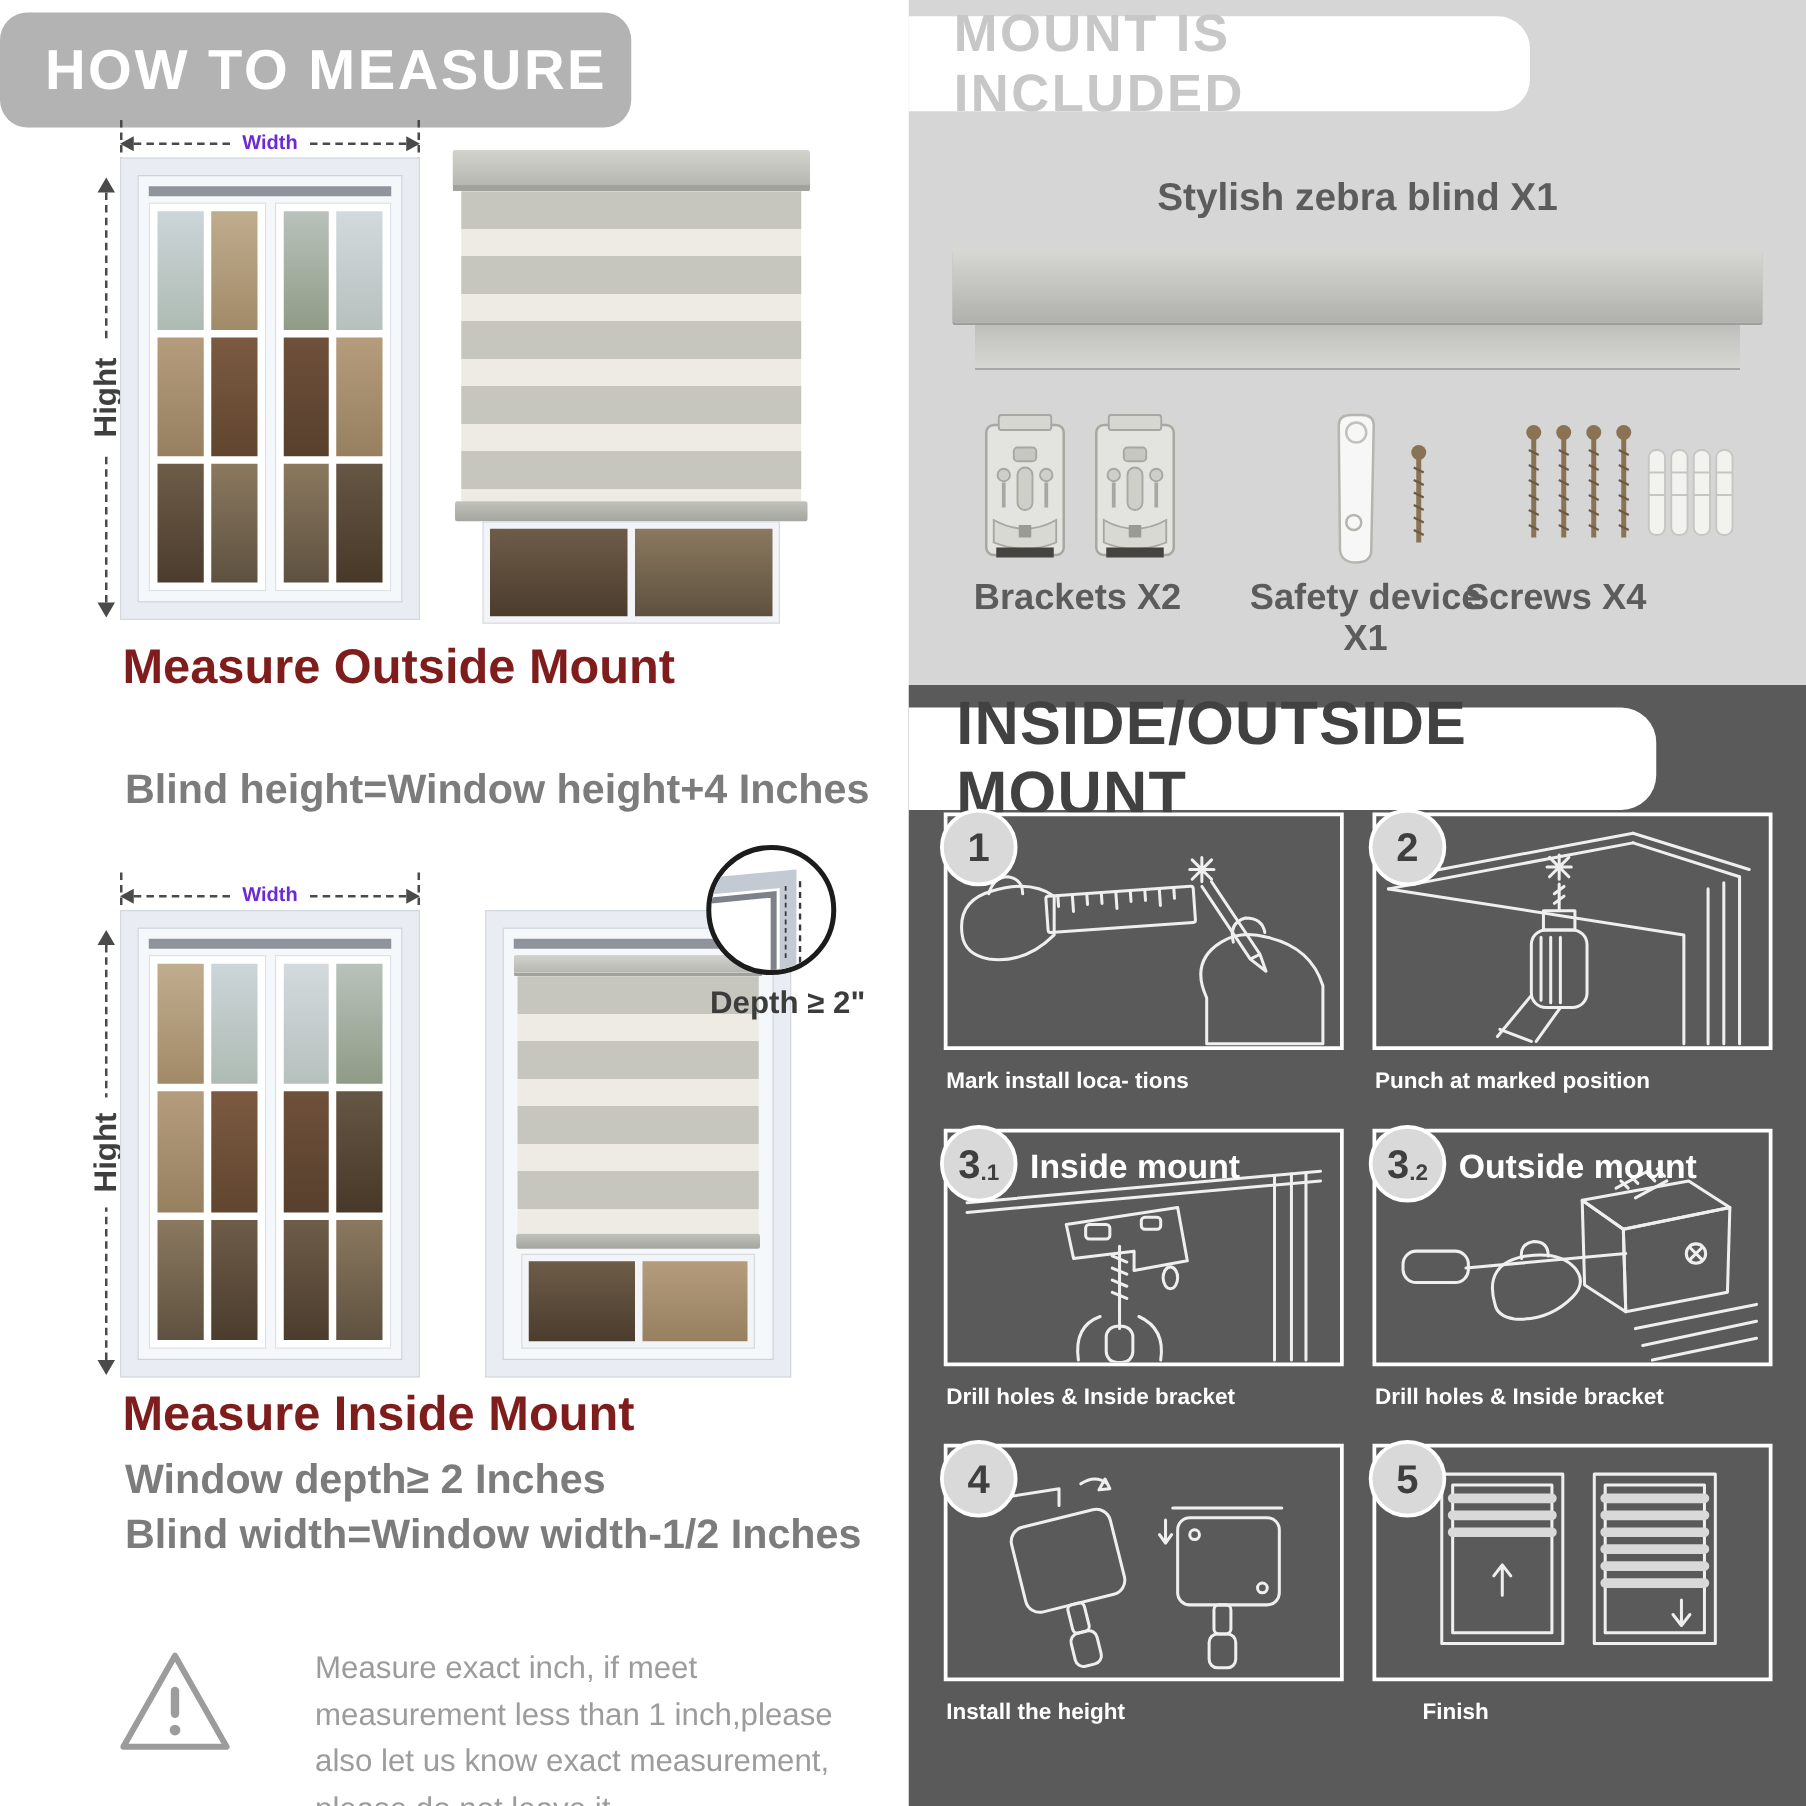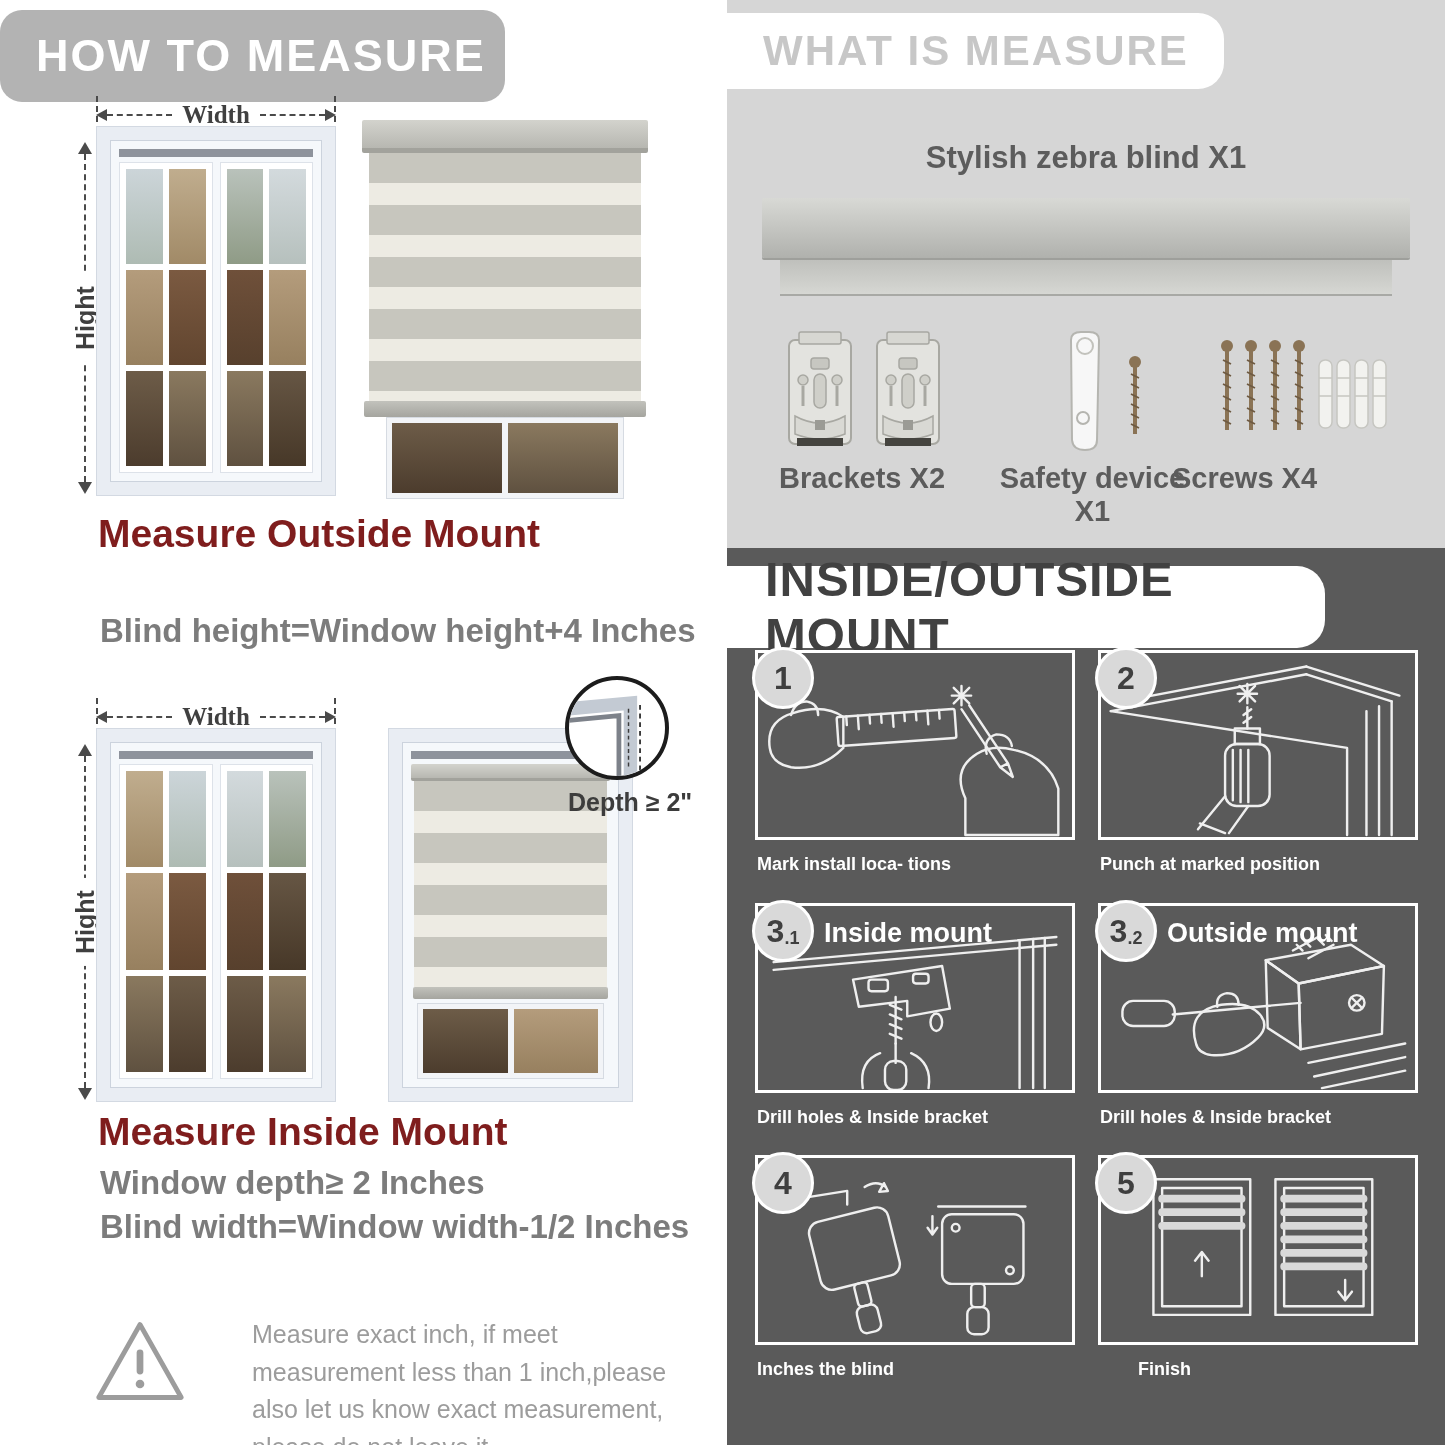--- a/index.html
+++ b/index.html
@@ -11,21 +11,21 @@
   .sec-left{left:0;top:0;width:718px;height:1445px;background:#fff;}
   .pill-gray{left:0;top:10px;width:505px;height:92px;background:#b3b3b3;border-radius:22px;
              display:flex;align-items:center;padding-left:36px;box-sizing:border-box;}
   .pill-gray span{color:#fff;font-size:45px;font-weight:bold;letter-spacing:2px;}
 
   
   .dim{display:flex;align-items:center;height:22px;}
   .dim .ah-l{width:0;height:0;border-top:6px solid transparent;border-bottom:6px solid transparent;border-right:11px solid #4a4a4a;}
   .dim .ah-r{width:0;height:0;border-top:6px solid transparent;border-bottom:6px solid transparent;border-left:11px solid #4a4a4a;}
   .dim .dash{flex:1;height:0;border-top:2px dashed #4a4a4a;}
-  .dim .dlabel{padding:0 10px;font-size:25px;font-weight:bold;color:#404040;white-space:nowrap;font-family:Liberation Serif, serif;}
+  .dim .dlabel{padding:0 10px;font-size:16px;font-weight:bold;color:#6d28d9;white-space:nowrap;}
   .dim .endtick{position:absolute;top:-8px;height:46px;border-left:2px dashed #4a4a4a;width:0;}
   .vdim{width:22px;}
   .vdim .vline{position:absolute;left:10px;top:12px;bottom:12px;border-left:2px dashed #4a4a4a;}
   .vdim .ah-t{position:absolute;top:0;left:4px;width:0;height:0;border-left:7px solid transparent;border-right:7px solid transparent;border-bottom:12px solid #4a4a4a;}
   .vdim .ah-b{position:absolute;bottom:0;left:4px;width:0;height:0;border-left:7px solid transparent;border-right:7px solid transparent;border-top:12px solid #4a4a4a;}
   .vdim .vlabel{position:absolute;top:50%;left:50%;transform:translate(-50%,-50%) rotate(-90deg);
                 background:#fff;padding:4px 12px;font-size:25px;font-weight:bold;color:#3f3f3f;white-space:nowrap;}
 
   
   .window{background:#e9edf3;border:1px solid #d3d9e2;box-sizing:border-box;padding:13px;}
@@ -225,21 +225,21 @@
       <rect x="46.5" y="34" width="7" height="26" rx="3.5" fill="#9c9c9c"></rect>
       <circle cx="50" cy="70" r="4.5" fill="#9c9c9c"></circle>
     </svg>
     <div class="abs warn-text" style="left:252px;top:1316px;width:450px;">Measure exact inch, if meet measurement less than 1 inch,please also let us know exact measurement, please do not leave it</div>
 
   </section>
 
   <section class="abs sec-rt">
 
     <div class="abs pill-white">
-      <span>WHAT IS MEASURE</span>
+      <span>MOUNT IS INCLUDED</span>
     </div>
 
     <div class="abs product-label">Stylish zebra blind X1</div>
 
     <div class="abs cassette-big"></div>
     <div class="abs cassette-under"></div>
 
     <svg class="abs" style="left:58px;top:330px;" width="158" height="126" viewBox="0 0 158 126">
       <g>
         <rect x="4" y="10" width="62" height="104" rx="6" fill="#e3e3df" stroke="#a8a8a2" stroke-width="2"></rect>
@@ -431,21 +431,21 @@
           <rect x="188" y="58" width="84" height="72" rx="10"></rect>
           <circle cx="202" cy="72" r="4"></circle>
           <circle cx="258" cy="116" r="4"></circle>
           <path d="M184 50 L274 50"></path>
           <path d="M178 60 v16 M173 72 l5 7 l5 -7"></path>
           <rect x="218" y="130" width="14" height="24" rx="4"></rect>
           <rect x="214" y="154" width="22" height="28" rx="7"></rect>
         </g>
       </svg>
     </div>
-    <div class="abs caption" style="left:30px;top:811px;">Inches the blind</div>
+    <div class="abs caption" style="left:30px;top:811px;">Install the height</div>
 
     <div class="abs panel" style="left:371px;top:607px;">
       <div class="badge">
         <span class="num">5</span>
           <span class="sub"></span>
       </div>
       <svg viewBox="0 0 320 190" width="100%" height="100%">
         <g class="lineart">
           <rect x="52" y="22" width="100" height="140"></rect>
           <rect x="61" y="31" width="82" height="122"></rect>

